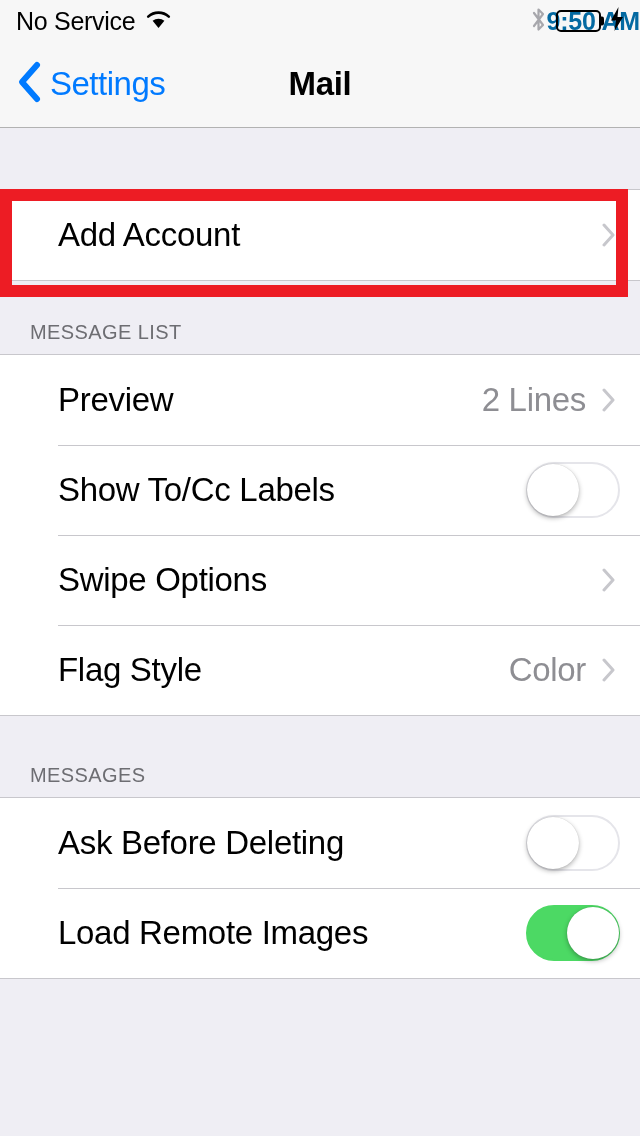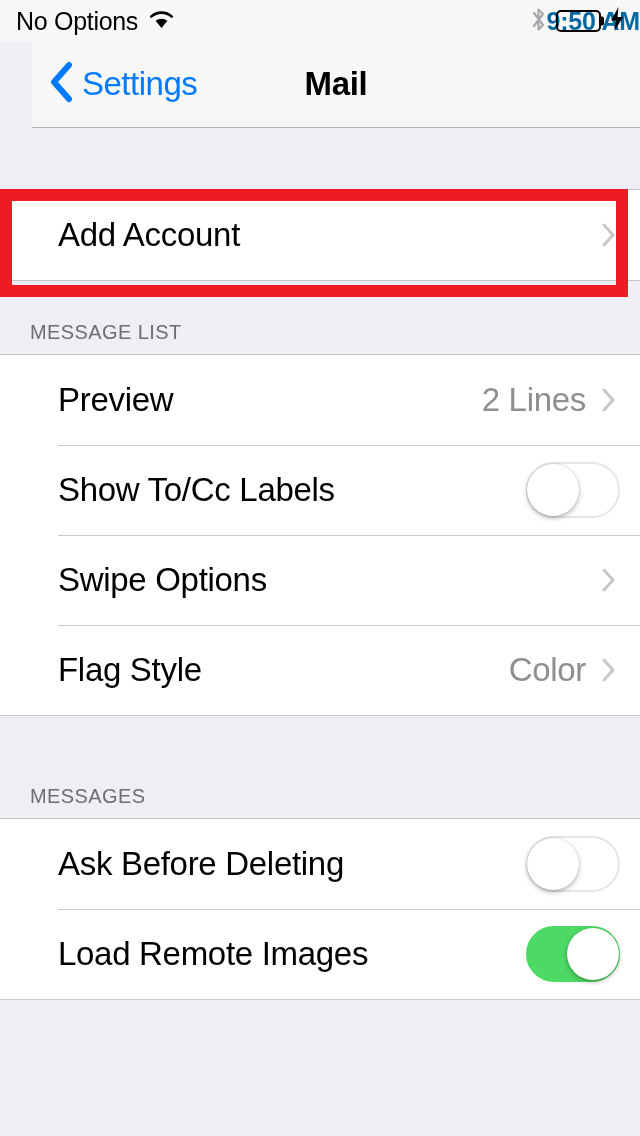--- a/index.html
+++ b/index.html
@@ -80,21 +80,20 @@
     border-radius: 0 2px 2px 0;
   }
 
   
   #nav-bar {
     height: 86px;
     background: #F7F7F7;
     border-bottom: 1px solid #B2B2B2;
     position: relative;
     box-sizing: border-box;
-    margin-left: 32px;
   }
   #back-button {
     position: absolute;
     left: 16px;
     top: 0;
     bottom: 1px;
     display: flex;
     align-items: center;
     gap: 8px;
     cursor: pointer;
@@ -216,21 +215,21 @@
     box-sizing: border-box;
     pointer-events: none;
     z-index: 50;
   }
 </style>
 </head>
 <body>
 
 <div id="status-bar">
   <div class="sb-left">
-    <span class="sb-text">No Options</span>
+    <span class="sb-text">No Service</span>
     <span>
       <svg width="27" height="20" viewBox="0 0 27 20">
         <path d="M13.5 19 L7.6 11.8 A9.3 9.3 0 0 1 19.4 11.8 Z" fill="#000"></path>
         <path d="M3.2 7.6 A15.2 15.2 0 0 1 23.8 7.6" stroke="#000" stroke-width="2.6" fill="none" stroke-linecap="round"></path>
       </svg>
     </span>
   </div>
 
   <div class="sb-center">9:50 AM</div>
 
@@ -310,21 +309,21 @@
     <span class="row-label">Flag Style</span>
     <span class="row-value">Color</span>
     <span class="chevron">
       <svg width="14" height="24" viewBox="0 0 14 24">
         <path d="M2 2 L11 12 L2 22" stroke="#C7C7CC" stroke-width="3" fill="none" stroke-linecap="round" stroke-linejoin="round"></path>
       </svg>
     </span>
   </div>
 </div>
 
-<div class="section-header" style="height:102px">MESSAGES</div>
+<div class="section-header" style="height:81px">MESSAGES</div>
 
 <div class="group">
   <div class="row">
     <span class="row-label">Ask Before Deleting</span>
     <span class="switch off">
       <span class="knob"></span>
     </span>
   </div>
 
   <div class="row">

